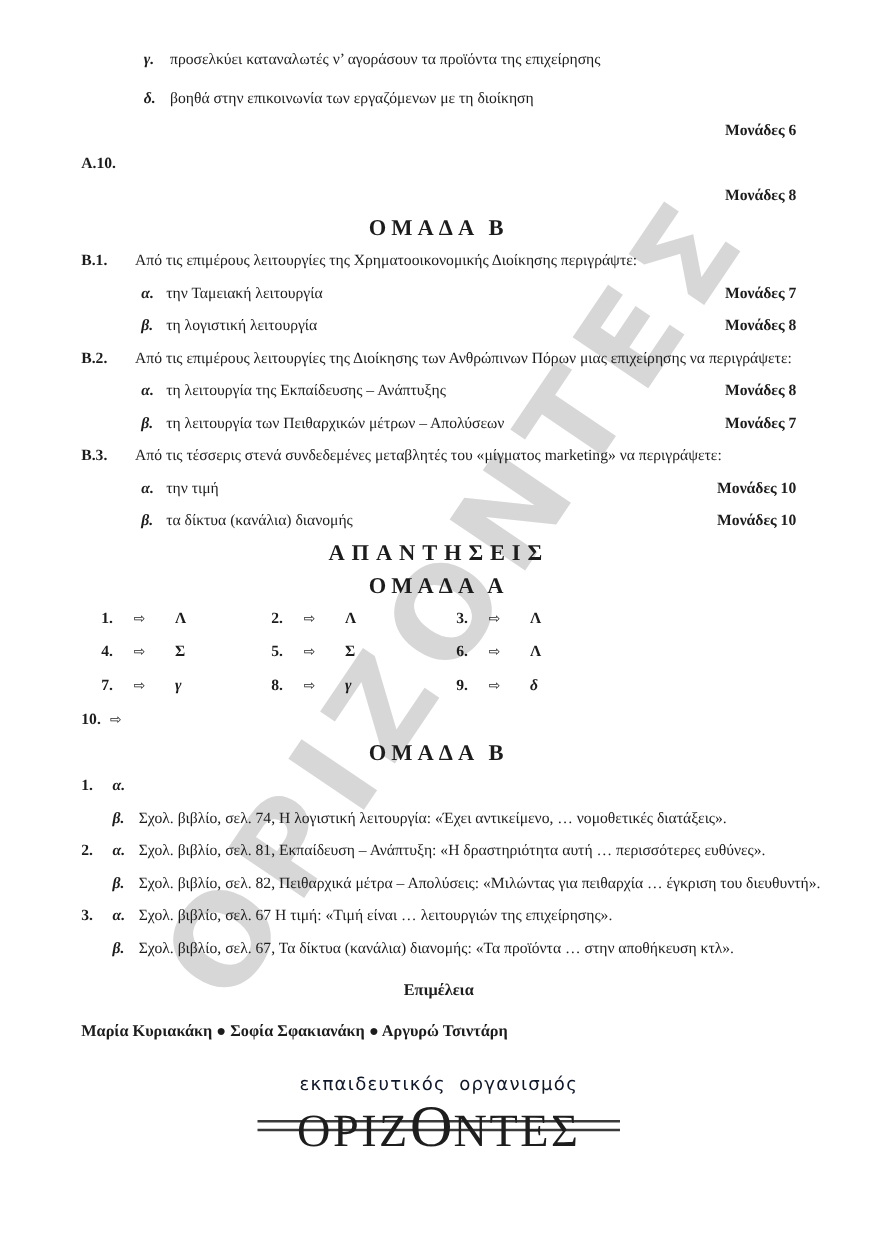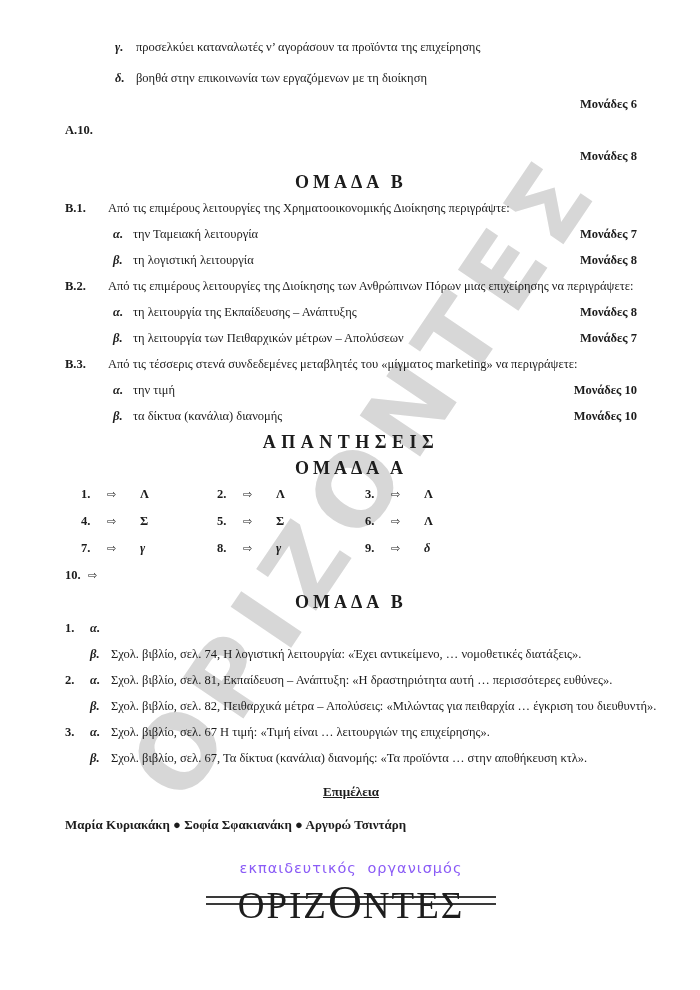--- a/index.html
+++ b/index.html
@@ -39,25 +39,25 @@
   .gnum { font-weight:bold; width:26px; flex:0 0 26px; }
   .garr { width:33px; flex:0 0 33px; font-family:"DejaVu Sans", sans-serif; font-size:11px; color:#222; }
   .gans { font-weight:bold; }
   .gans.it { font-style:italic; }
   .item10-num { font-weight:bold; width:23px; flex:0 0 23px; }
   .item10-arr { width:21px; flex:0 0 21px; font-family:"DejaVu Sans", sans-serif; font-size:11px; }
   .ansb-num { font-weight:bold; width:25px; flex:0 0 25px; }
   .ansb-lbl { width:21px; flex:0 0 21px; }
   .ansb-sub { margin-left:25px; }
   .editors-title-row { text-align:center; margin-top:19px; margin-bottom:17px; }
-  .editors-title { font-weight:bold; font-size:13px; text-decoration:underline; }
+  .editors-title { font-weight:bold; font-size:13px; }
   .editors-names { font-weight:bold; font-size:13px; margin-bottom:0; }
   .logo-block { margin-top:27px; text-align:center; }
   .logo-tagline {
-    font-family:"DejaVu Sans", sans-serif; font-size:14.5px; color:#8b5cf6;
+    font-family:"DejaVu Sans", sans-serif; font-size:14.5px; color:#0f172a;
     letter-spacing:1px; word-spacing:5px; margin-bottom:3px;
   }
   .logo-row { position:relative; width:290px; margin:0 auto; height:46px; }
   .logo-rules {
     position:absolute; left:0; right:0; top:17px; height:5px;
     border-top:2px solid #3a3a3a; border-bottom:2px solid #3a3a3a;
   }
   .logo-text {
     position:relative; font-family:"Liberation Serif", serif; color:#1d1d1d;
     font-size:37px; letter-spacing:2px; line-height:46px; white-space:nowrap;

